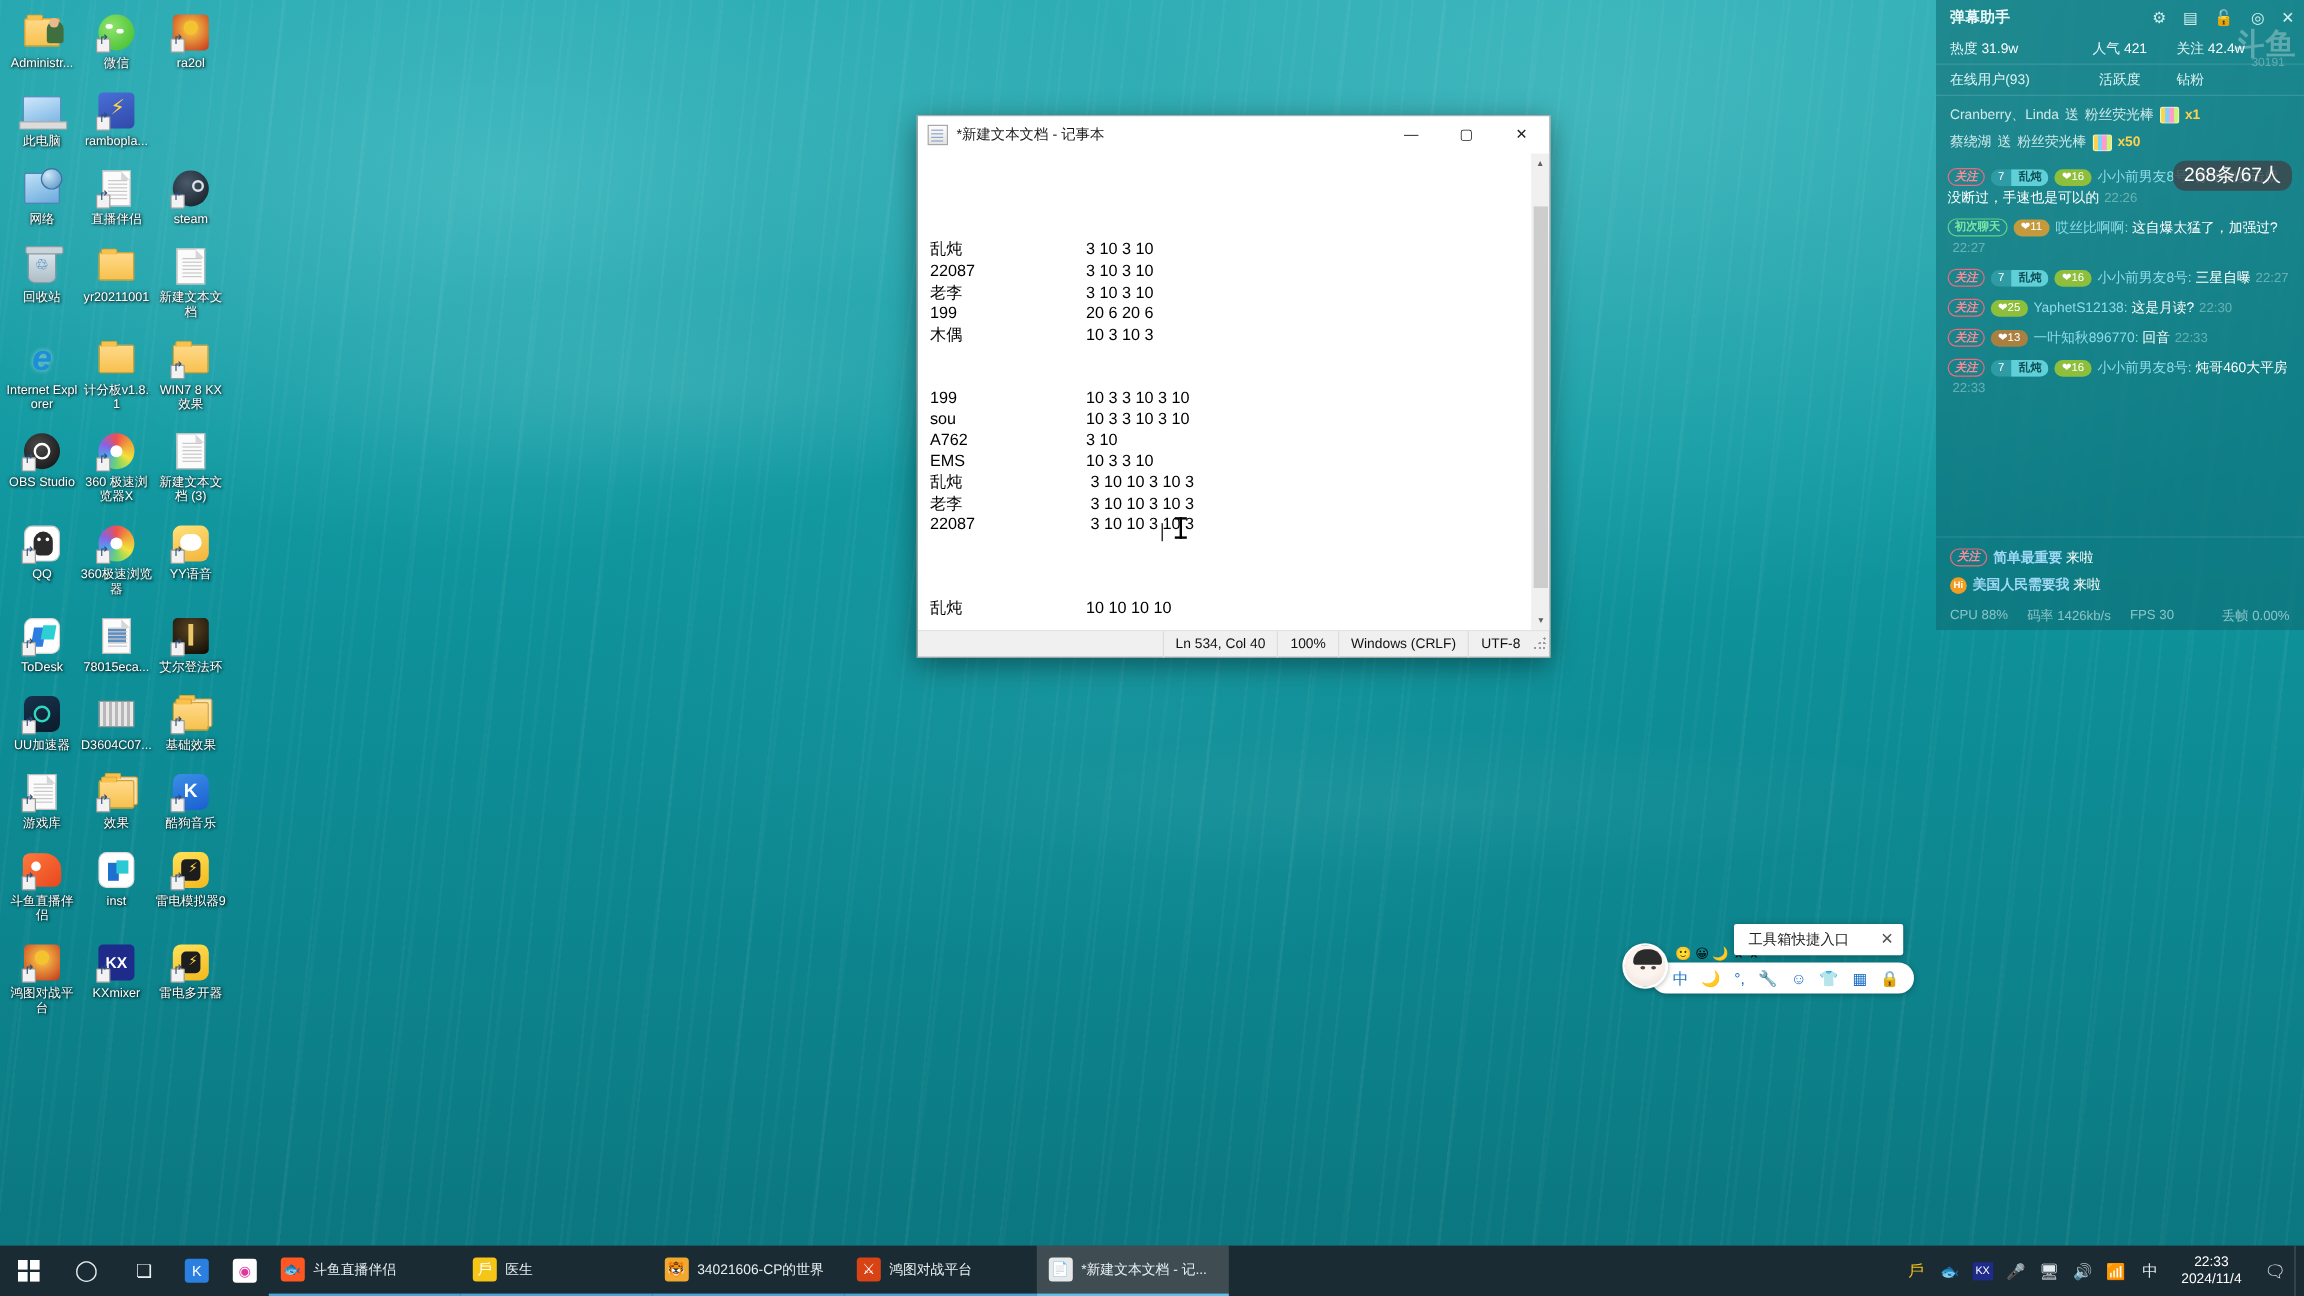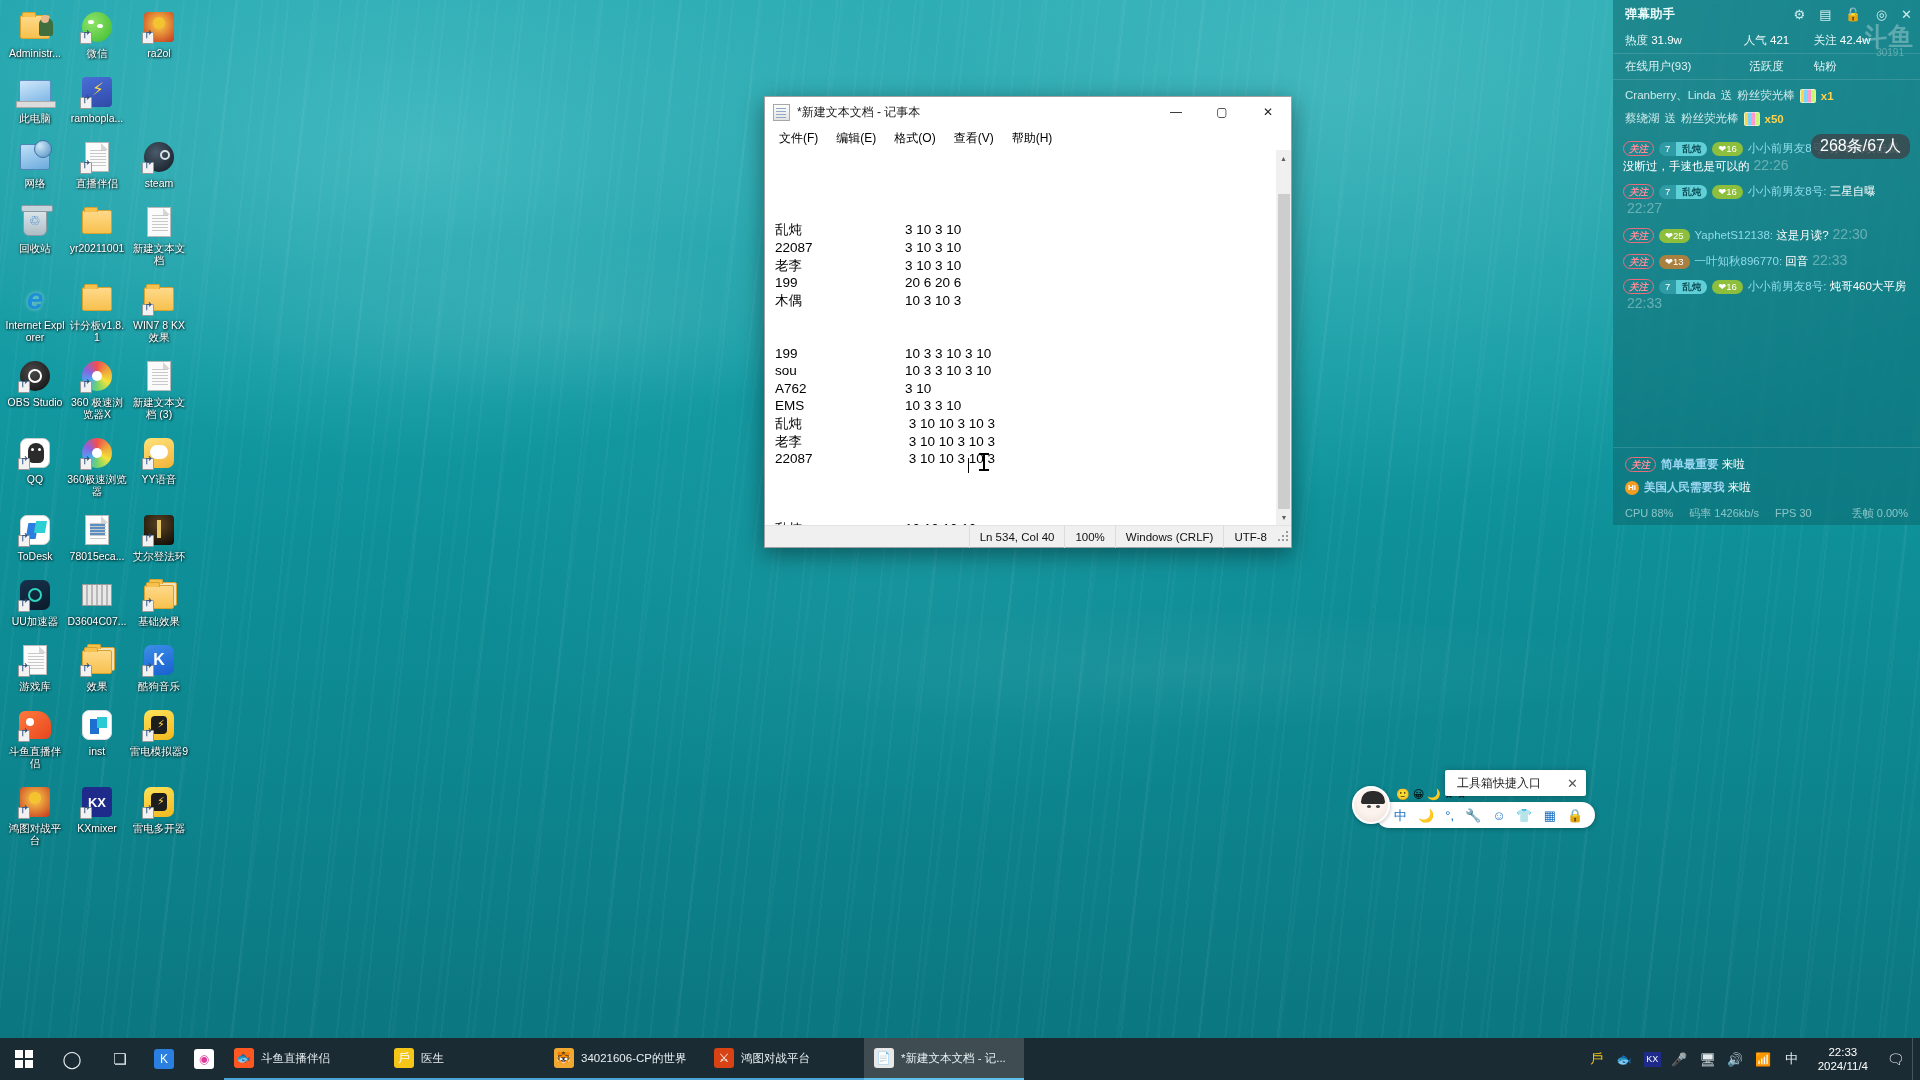--- a/index.html
+++ b/index.html
@@ -252,21 +252,21 @@
   }
   .dm-fanbadge .lv { background: #2f9ba5; color: #fff; padding: 0 6px; display:inline-block;}
   .dm-fanbadge .nm { background: #5fd0d8; color: #0a4a52; padding: 0 6px; display:inline-block; font-weight: bold;}
   .dm-lvl {
     display: inline-block; vertical-align: middle; margin-right: 5px;
     border-radius: 9px; font-size: 9.5px; line-height: 14px;
     padding: 0 6px; color: #fff; white-space: nowrap;
   }
   .dm-user { color: #8fdcea; }
   .dm-content { color: #ffffff; }
-  .dm-time { color: rgba(200,230,230,0.45); font-size: 14px; margin-left: 4px; }
+  .dm-time { color: rgba(200,230,230,0.45); font-size: 11px; margin-left: 4px; }
   #dm-enter {
     border-top: 1px solid rgba(255,255,255,0.13);
     padding: 5px 12px 2px;
   }
   .dm-enter-row { padding: 4px 0; color: #bfe7ff; font-size: 11.5px; }
   .dm-enter-row .who { color: #9fd8f5; font-weight: bold; }
   .dm-enter-row .lai { color: #fff; }
   .dm-hi-badge {
     display: inline-block; width: 14px; height: 14px; border-radius: 50%;
     background: #f29d22; color: #fff; font-size: 8px; text-align: center;
@@ -667,27 +667,20 @@
   <div id="notepad">
     <div id="np-title">
       <div id="np-icon"></div>
       <div id="np-title-text">*新建文本文档 - 记事本</div>
       <div id="np-winbtns">
         <div class="np-wb">—</div>
         <div class="np-wb">▢</div>
         <div class="np-wb close">✕</div>
       </div>
     </div>
-    <div id="np-menu">
-        <div class="np-menu-item">文件(F)</div>
-        <div class="np-menu-item">编辑(E)</div>
-        <div class="np-menu-item">格式(O)</div>
-        <div class="np-menu-item">查看(V)</div>
-        <div class="np-menu-item">帮助(H)</div>
-      </div>
     <div id="np-body">
       <div id="np-text">
         <div id="np-caret"></div>
         <div id="np-mouse"></div>
       <div class="np-line"><span class="np-c1">乱炖</span><span class="np-c2">3 10 3 10</span></div><div class="np-line"><span class="np-c1">22087</span><span class="np-c2">3 10 3 10</span></div><div class="np-line"><span class="np-c1">老李</span><span class="np-c2">3 10 3 10</span></div><div class="np-line"><span class="np-c1">199</span><span class="np-c2">20 6 20 6</span></div><div class="np-line"><span class="np-c1">木偶</span><span class="np-c2">10 3 10 3</span></div><div class="np-line"><span class="np-c1"></span><span class="np-c2"></span></div><div class="np-line"><span class="np-c1"></span><span class="np-c2"></span></div><div class="np-line"><span class="np-c1">199</span><span class="np-c2">10 3 3 10 3 10</span></div><div class="np-line"><span class="np-c1">sou</span><span class="np-c2">10 3 3 10 3 10</span></div><div class="np-line"><span class="np-c1">A762</span><span class="np-c2">3 10</span></div><div class="np-line"><span class="np-c1">EMS</span><span class="np-c2">10 3 3 10</span></div><div class="np-line"><span class="np-c1">乱炖</span><span class="np-c2"> 3 10 10 3 10 3</span></div><div class="np-line"><span class="np-c1">老李</span><span class="np-c2"> 3 10 10 3 10 3</span></div><div class="np-line"><span class="np-c1">22087</span><span class="np-c2"> 3 10 10 3 10 3</span></div><div class="np-line"><span class="np-c1"></span><span class="np-c2"></span></div><div class="np-line"><span class="np-c1"></span><span class="np-c2"></span></div><div class="np-line"><span class="np-c1"></span><span class="np-c2"></span></div><div class="np-line"><span class="np-c1">乱炖</span><span class="np-c2">10 10 10 10</span></div></div>
       <div id="np-scroll">
         <div class="np-sb-arrow">▲</div>
         <div id="np-sb-thumb"></div>
         <div class="np-sb-arrow" style="position:absolute;bottom:0;width:16px;">▼</div>
       </div>
@@ -736,20 +729,21 @@
           <span>蔡绕湖</span>
           <span>送</span>
           <span>粉丝荧光棒</span>
           <span class="gift-box"></span>
           <span class="gift-x">x50</span>
         </div>
       </div>
     <div id="dm-list">
       <div id="dm-count">268条/67人</div>
     <div class="dm-msg"><span class="dm-badge">关注</span><span class="dm-fanbadge"><span class="lv">7</span><span class="nm">乱炖</span></span><span class="dm-lvl" style="background:#8dbf3c">❤16</span><span class="dm-user">小小前男友8号: </span><span class="dm-content">苏军的攻击就没断过，手速也是可以的</span><span class="dm-time">22:26</span></div>
+        <div class="dm-msg"><span class="dm-badge first">初次聊天</span><span class="dm-lvl" style="background:#c59a3d">❤11</span><span class="dm-user">哎丝比啊啊: </span><span class="dm-content">这自爆太猛了，加强过?</span><span class="dm-time">22:27</span></div>
         <div class="dm-msg"><span class="dm-badge">关注</span><span class="dm-fanbadge"><span class="lv">7</span><span class="nm">乱炖</span></span><span class="dm-lvl" style="background:#8dbf3c">❤16</span><span class="dm-user">小小前男友8号: </span><span class="dm-content">三星自曝</span><span class="dm-time">22:27</span></div>
         <div class="dm-msg"><span class="dm-badge">关注</span><span class="dm-lvl" style="background:#8dbf3c">❤25</span><span class="dm-user">YaphetS12138: </span><span class="dm-content">这是月读?</span><span class="dm-time">22:30</span></div>
         <div class="dm-msg"><span class="dm-badge">关注</span><span class="dm-lvl" style="background:#a9803f">❤13</span><span class="dm-user">一叶知秋896770: </span><span class="dm-content">回音</span><span class="dm-time">22:33</span></div>
         <div class="dm-msg"><span class="dm-badge">关注</span><span class="dm-fanbadge"><span class="lv">7</span><span class="nm">乱炖</span></span><span class="dm-lvl" style="background:#8dbf3c">❤16</span><span class="dm-user">小小前男友8号: </span><span class="dm-content">炖哥460大平房</span><span class="dm-time">22:33</span></div>
       </div>
     <div id="dm-enter">
         <div class="dm-enter-row"><span class="dm-badge">关注</span><span class="who">简单最重要</span> <span class="lai">来啦</span></div>
         <div class="dm-enter-row"><span class="dm-hi-badge">Hi</span><span class="who">美国人民需要我</span> <span class="lai">来啦</span></div>
       </div>
     <div id="dm-foot">

